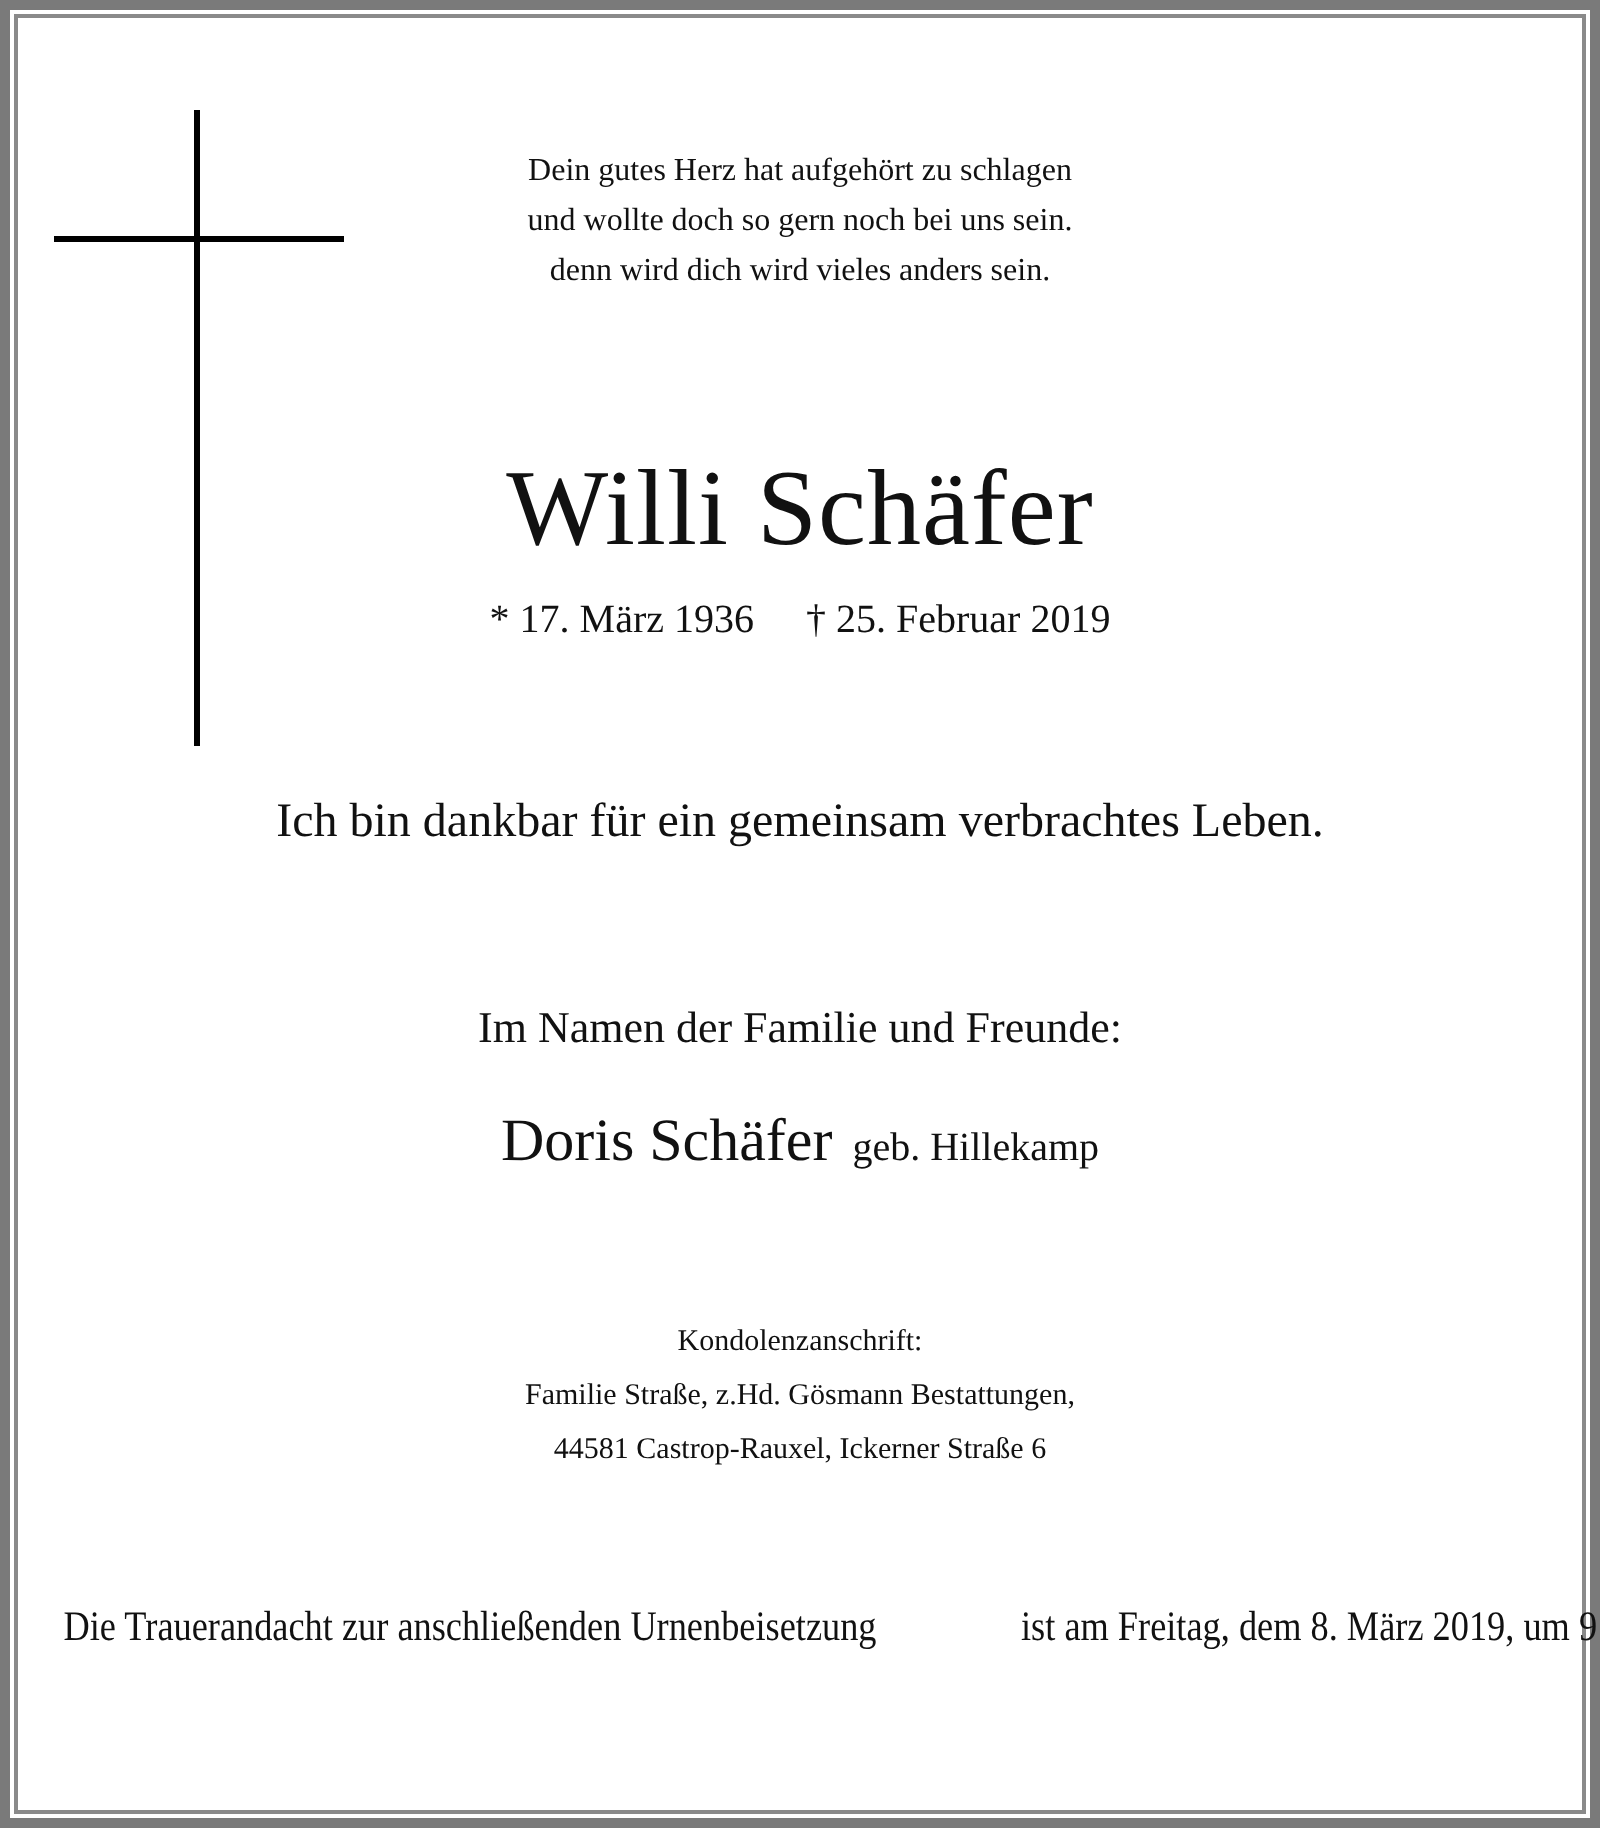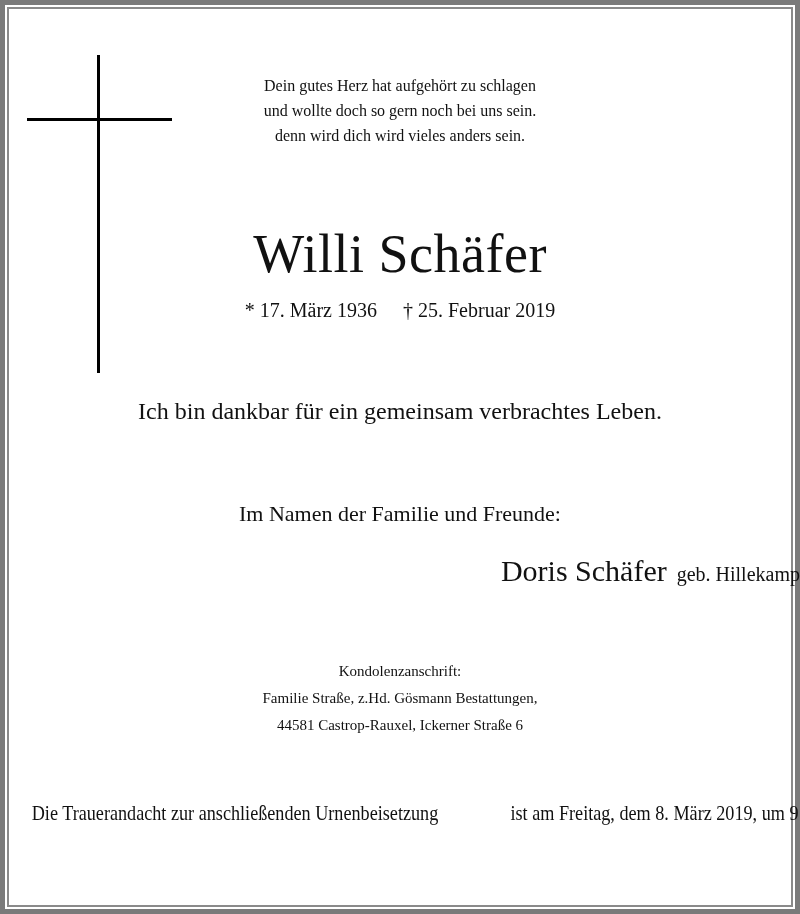--- a/index.html
+++ b/index.html
@@ -75,21 +75,20 @@
     text-align: center;
   }
   .on-behalf {
     top: 500px;
     font-size: 22px;
     line-height: 28px;
   }
   .signatory {
     top: 552px;
     line-height: 38px;
-    text-align: right;
   }
   .signatory .primary { font-size: 30px; }
   .signatory .maiden { font-size: 20px; margin-left: 10px; }
   .condolence {
     top: 658px;
     font-size: 15px;
     line-height: 27px;
   }
   .service {
     top: 800px;

